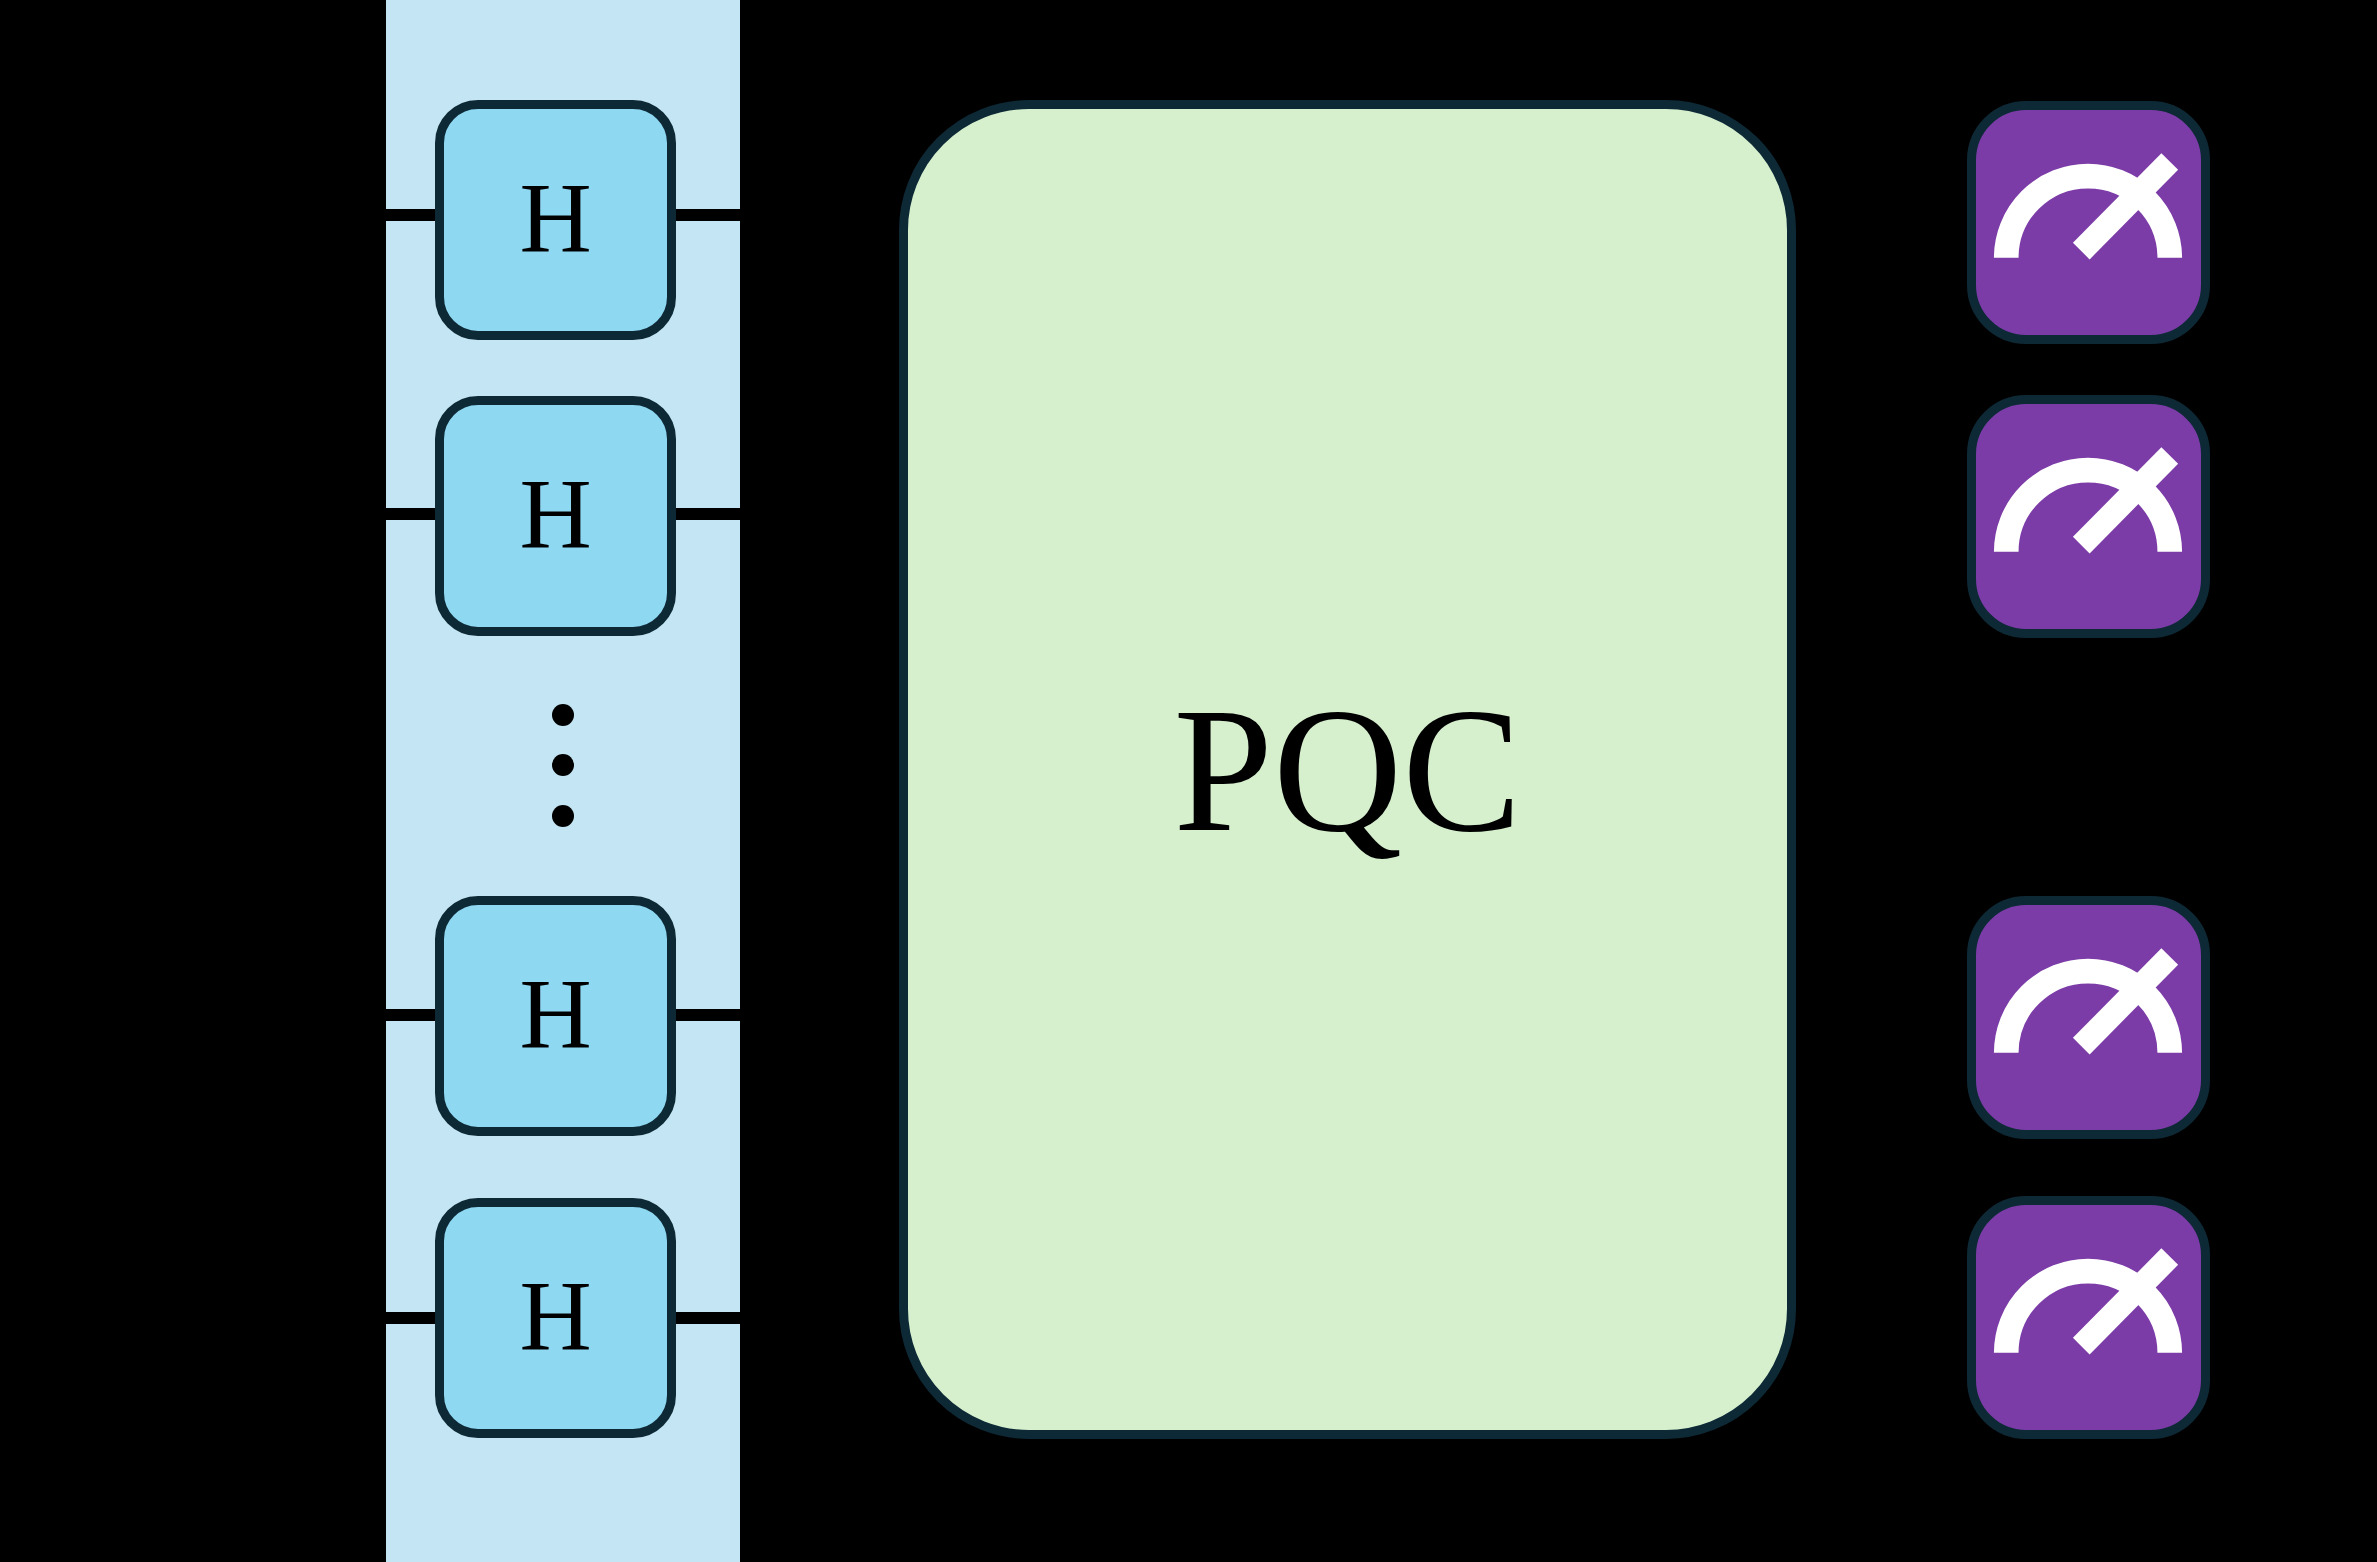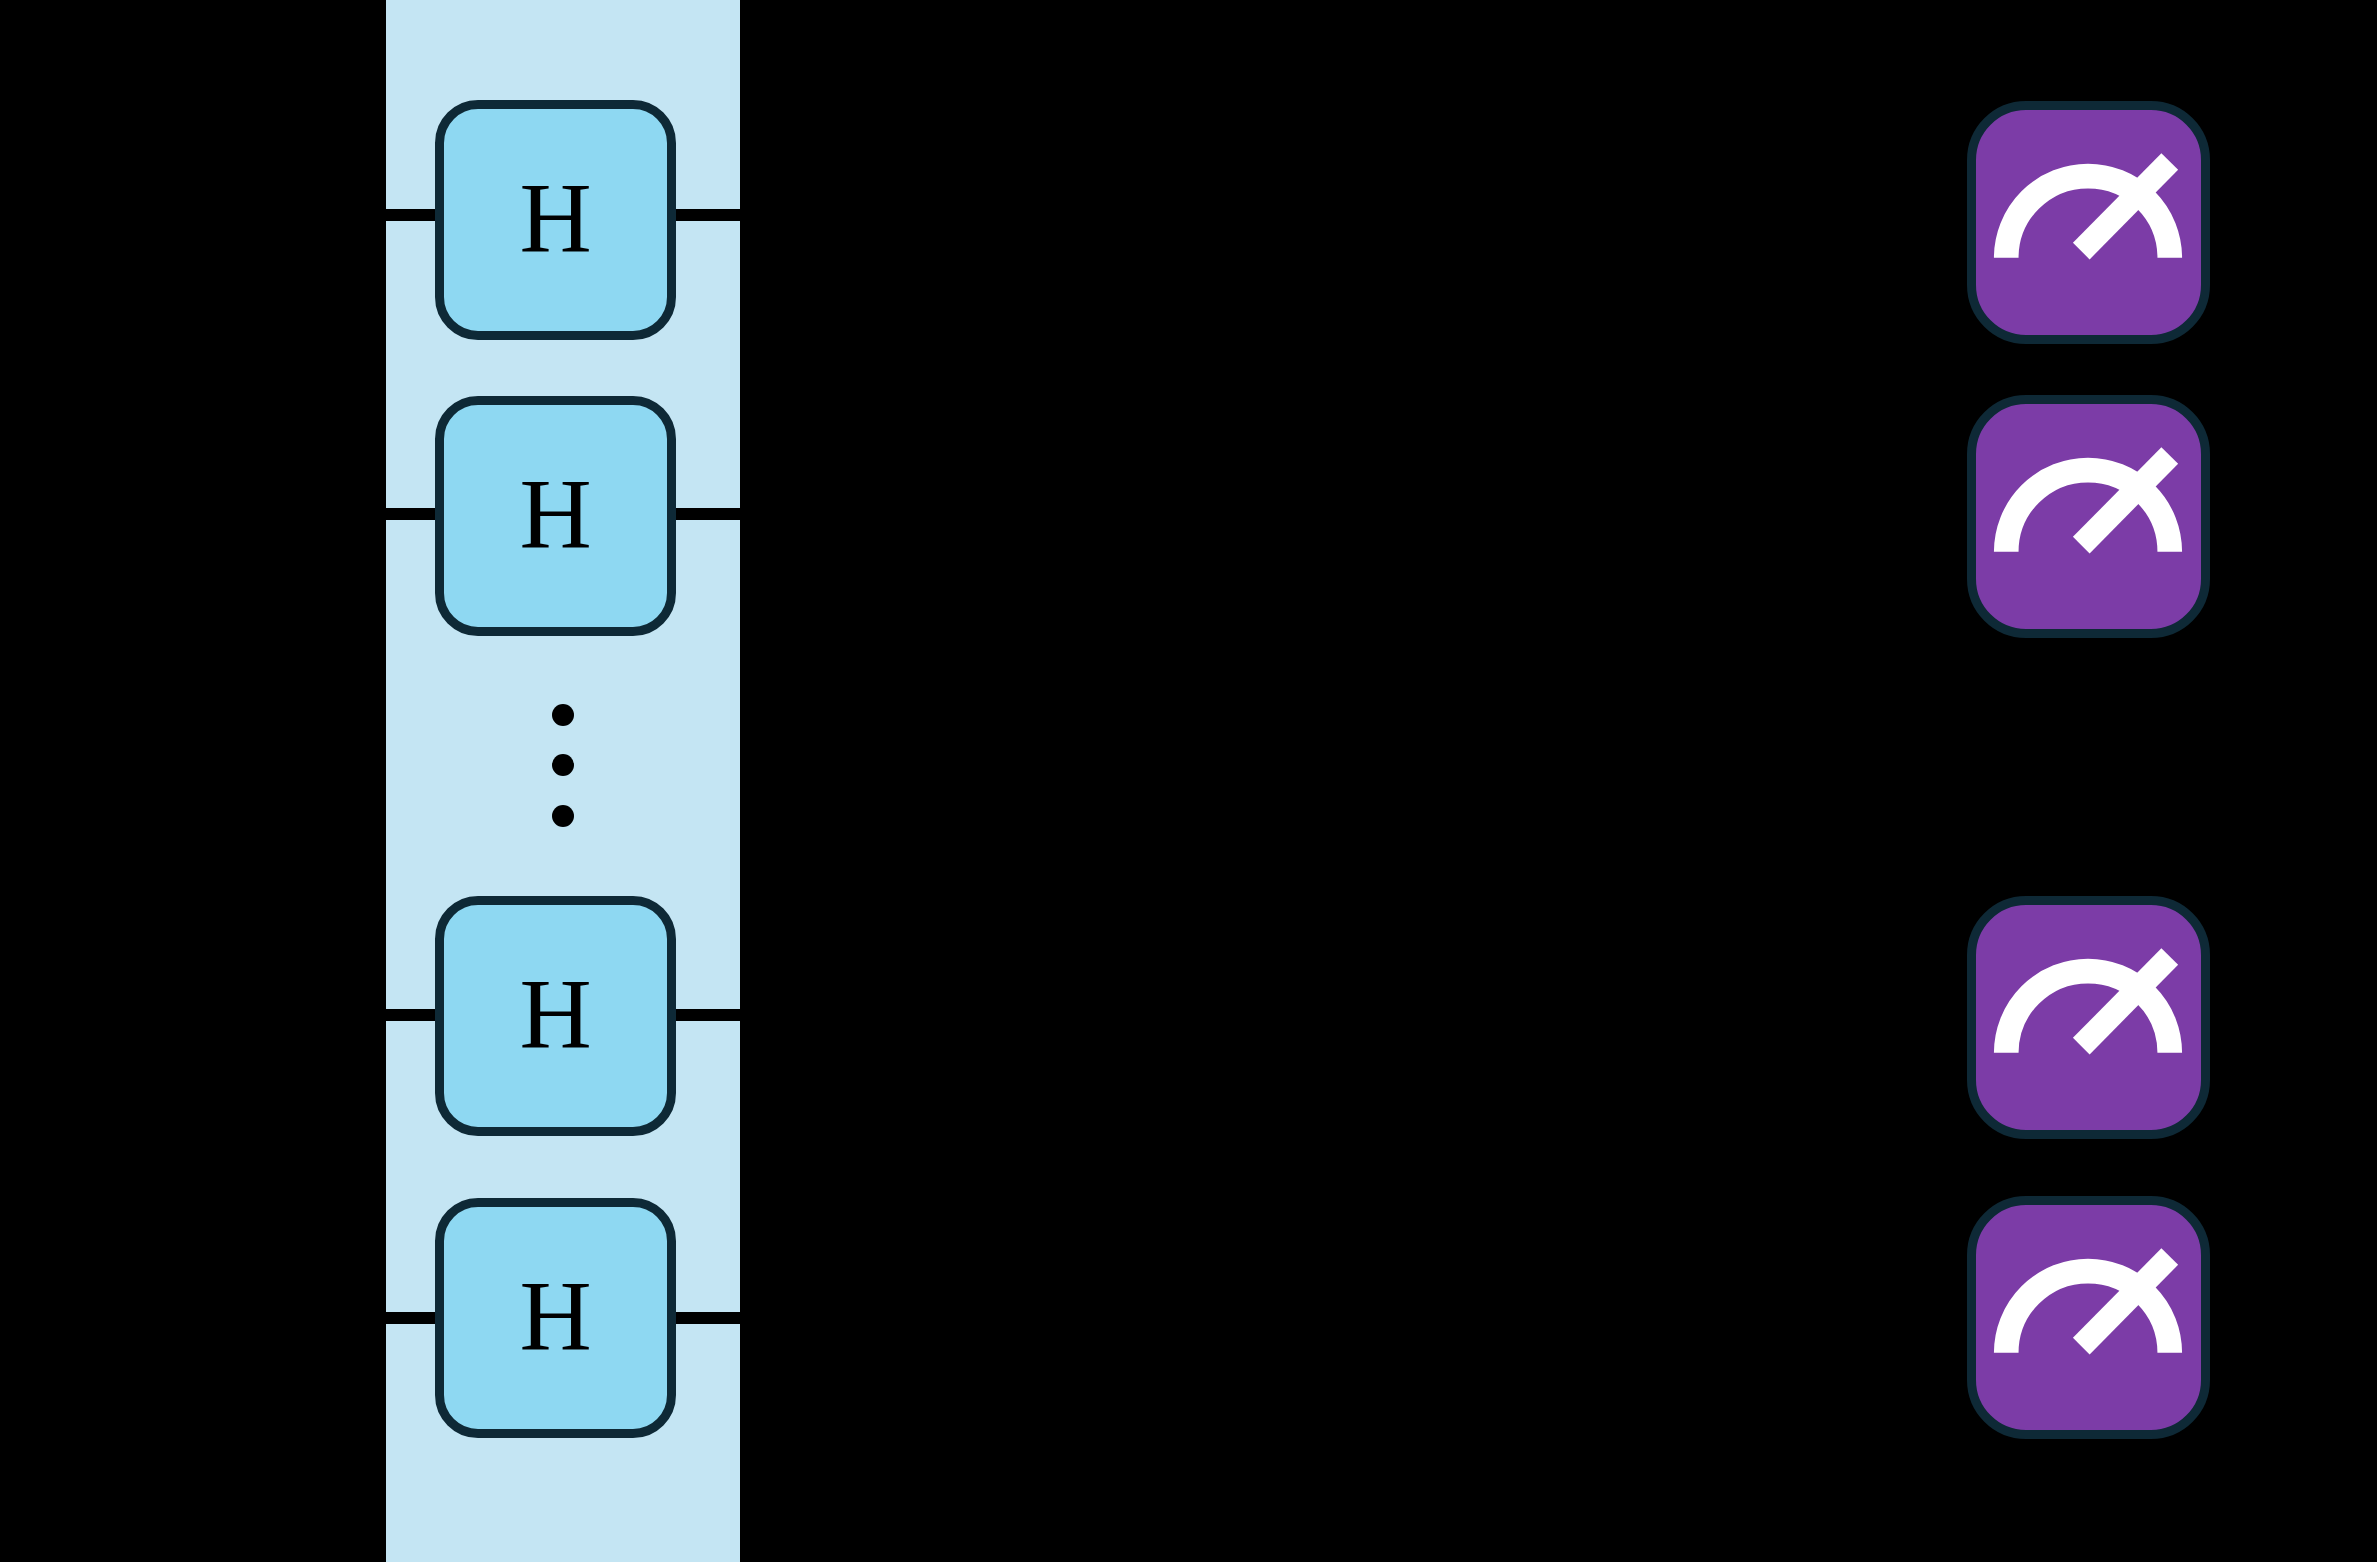--- a/index.html
+++ b/index.html
@@ -142,20 +142,23 @@
     <span>H</span>
   </div>
   <div class="gate gate-4">
     <span>H</span>
   </div>
 
   <div class="dot dot-1"></div>
   <div class="dot dot-2"></div>
   <div class="dot dot-3"></div>
 
+  <div class="pqc">
+    <span class="pqc-label">PQC</span>
+  </div>
 
   <div class="meter meter-1">
     <svg viewBox="0 0 100 100">
       <path class="g-arc" d="M 13.5 66 A 36.5 36.5 0 0 1 86.5 66"></path>
       <path class="g-needle" d="M 47 63 L 86.5 23"></path>
     </svg>
   </div>
   <div class="meter meter-2">
     <svg viewBox="0 0 100 100">
       <path class="g-arc" d="M 13.5 66 A 36.5 36.5 0 0 1 86.5 66"></path>

